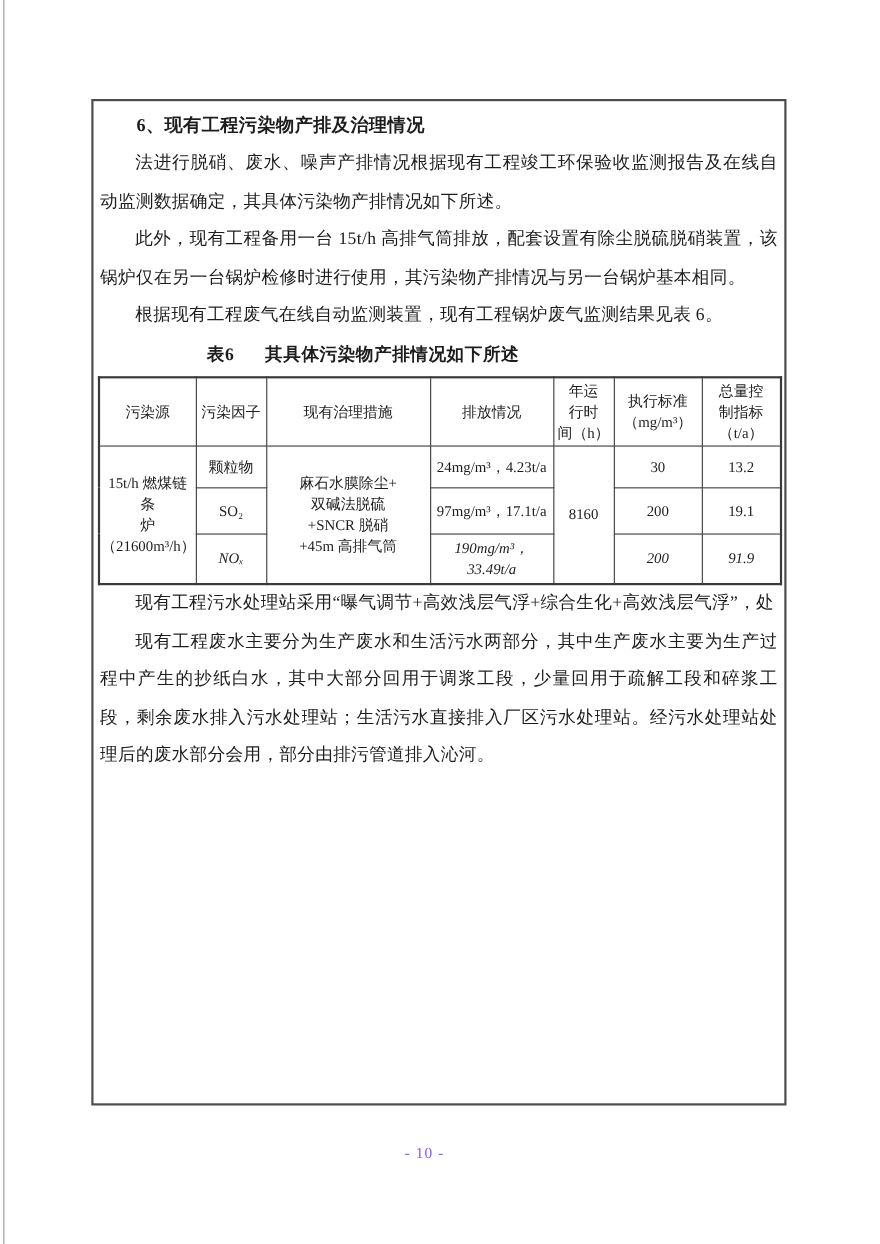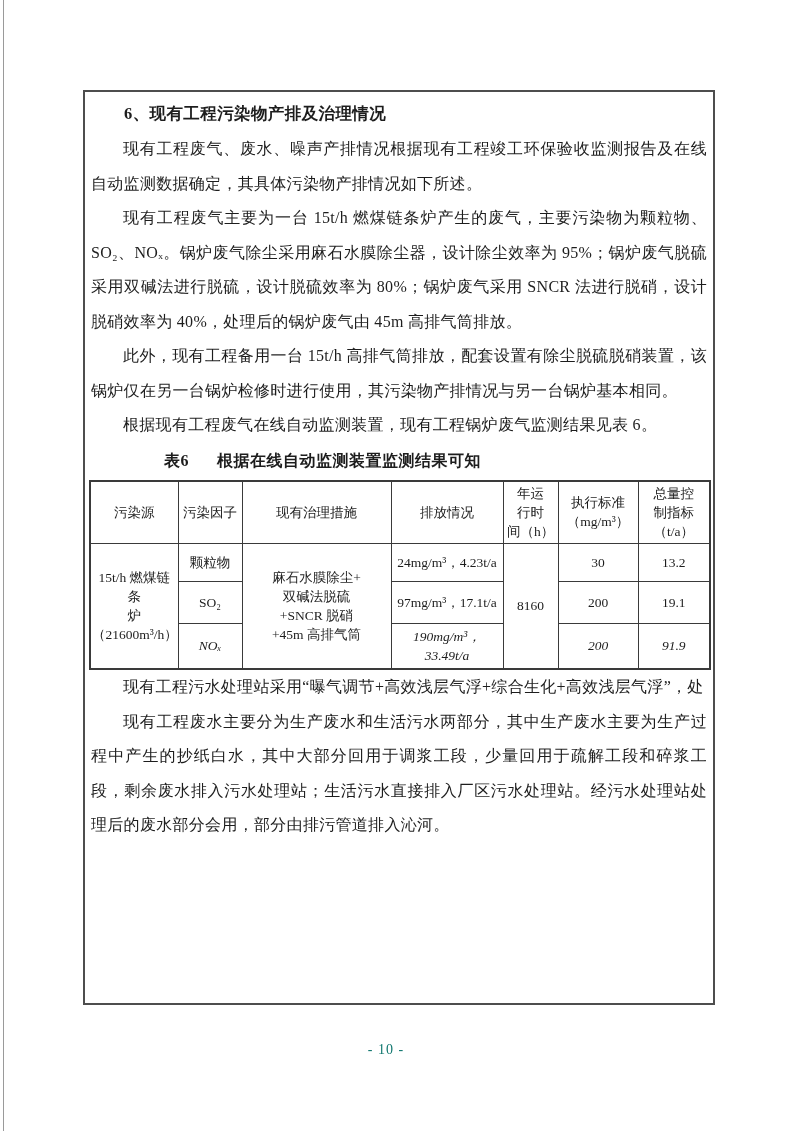--- a/index.html
+++ b/index.html
@@ -20,58 +20,57 @@
   }
   .para{
     margin:0;font-size:16px;line-height:34.5px;text-align:justify;
     text-indent:2em;letter-spacing:0.3px;
   }
   .table-title{
     display:flex;align-items:baseline;
     padding-left:73px;margin:2px 0 3px 0;
     font-size:16px;font-weight:bold;line-height:32px;letter-spacing:0.5px;
   }
-  .table-title .tt-label{margin-right:28px;}
+  .table-title .tt-label{margin-right:28px;margin-left:24px;}
   table.monitor{
     border-collapse:collapse;table-layout:fixed;width:620px;
     margin-left:-2px;border:2px solid #3a3a3a;
   }
   table.monitor th,table.monitor td{
     border:1px solid #3a3a3a;text-align:center;vertical-align:middle;
     font-weight:normal;font-size:13.5px;line-height:19px;
     padding:2px 1px;white-space:pre-line;overflow:hidden;
   }
   table.monitor thead tr{height:56px;}
   tr.r1{height:38px;}
   tr.r2{height:42px;}
   tr.r3{height:46px;font-style:italic;}
   td.src{font-size:13px;margin-left:41px;}
   td.num{font-size:14px;letter-spacing:0;}
   .page-footer{
     position:absolute;left:0;top:1042px;width:772px;text-align:center;
-    font-size:14px;color:#0f766e;letter-spacing:1px;
+    font-size:14px;color:#8b5cf6;letter-spacing:1px;
   }
 </style>
 </head>
 <body>
 
 <div class="scan-edge"></div>
 
 <div class="content-box">
 
   <h2 class="heading">6、现有工程污染物产排及治理情况</h2>
 
-  <p class="para">现有工程废气、废水、噪声产排情况根据现有工程竣工环保验收监测报告及在线自动监测数据确定，其具体污染物产排情况如下所述。</p>
-  <p class="para">现有工程废气主要为一台 15t/h 燃煤链条炉产生的废气，主要污染物为颗粒物、SO₂、NOₓ。锅炉废气除尘采用麻石水膜除尘器，设计除尘效率为 95%；锅炉废气脱硫采用双碱法进行脱硫，设计脱硫效率为 80%；锅炉废气采用 SNCR 法进行脱硝，设计脱硝效率为 40%，处理后的锅炉废气由 45m 高排气筒排放。</p>
+  <p class="para">法进行脱硝、废水、噪声产排情况根据现有工程竣工环保验收监测报告及在线自动监测数据确定，其具体污染物产排情况如下所述。</p>
   <p class="para">此外，现有工程备用一台 15t/h 高排气筒排放，配套设置有除尘脱硫脱硝装置，该锅炉仅在另一台锅炉检修时进行使用，其污染物产排情况与另一台锅炉基本相同。</p>
   <p class="para">根据现有工程废气在线自动监测装置，现有工程锅炉废气监测结果见表 6。</p>
 
   <div class="table-title">
     <span class="tt-label">表6</span>
-    <span class="tt-text">根据在线自动监测装置监测结果可知</span>
+    <span class="tt-text">其具体污染物产排情况如下所述</span>
   </div>
 
   <table class="monitor">
     <colgroup>
       <col style="width:88px">
         <col style="width:64px">
         <col style="width:149px">
       <col style="width:112px">
         <col style="width:55px">
         <col style="width:80px">

